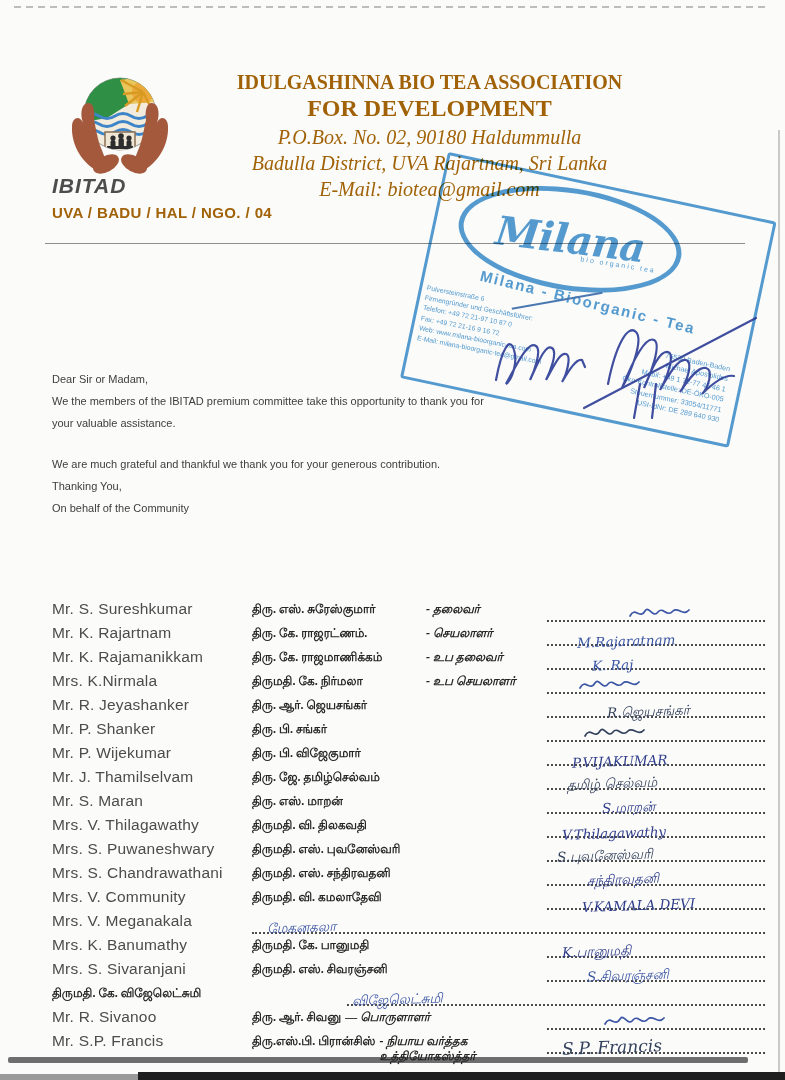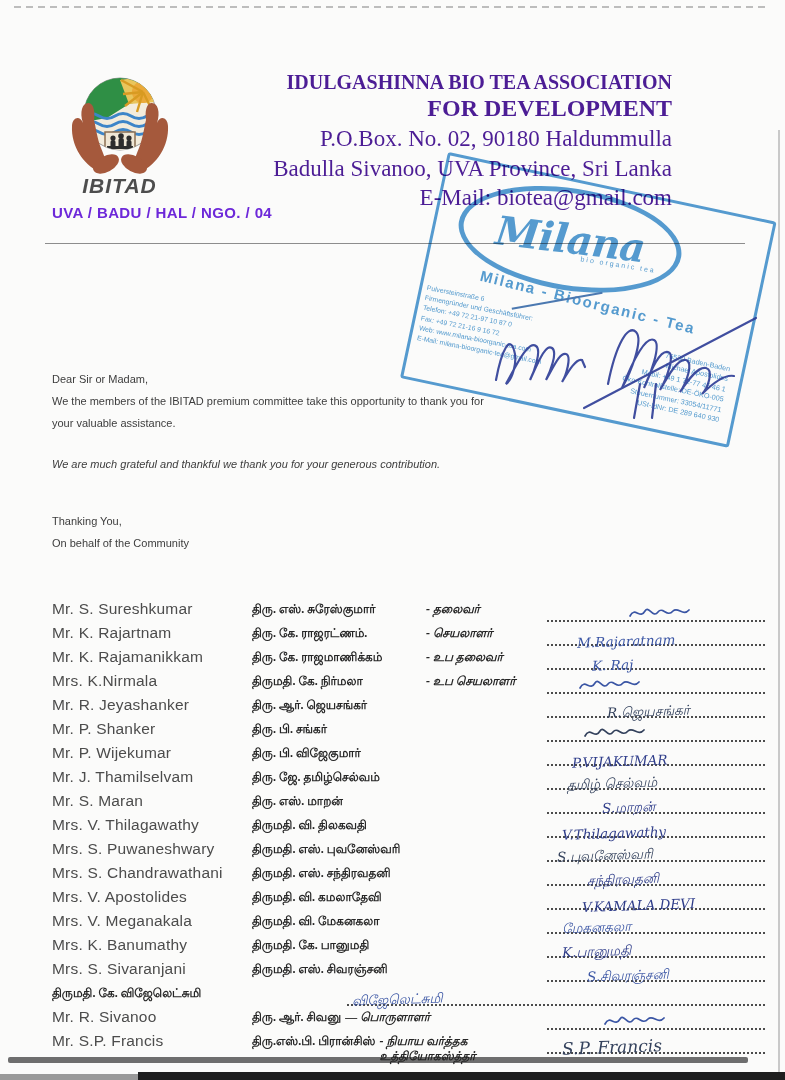--- a/index.html
+++ b/index.html
@@ -11,30 +11,30 @@
   
   .scan-top-line{position:absolute;left:14px;top:6px;width:756px;height:2px;
     background:repeating-linear-gradient(90deg,#8a8a8a 0 7px,transparent 7px 12px);opacity:.55;}
   .scan-right-edge{position:absolute;left:778px;top:130px;width:2px;height:950px;background:#c9c9c9;}
   .scan-bottom-bar{position:absolute;left:8px;top:1057px;width:740px;height:6px;background:#6e6e6e;border-radius:2px;}
   .scan-bottom-edge{position:absolute;left:138px;top:1072px;width:647px;height:8px;background:#1e1e1e;}
   .scan-bottom-edge2{position:absolute;left:0;top:1074px;width:138px;height:6px;background:#9a9a9a;}
 
   
   .header{position:absolute;left:52px;top:68px;width:620px;display:flex;}
-  .logo-block{width:135px;text-align:center;}
+  .logo-block{width:135px;text-align:left;}
   .logo-block svg{display:block;margin:0 auto;}
   .logo-text{font-style:italic;font-weight:bold;font-size:21px;color:#4d4d4d;letter-spacing:1px;margin-top:-2px;}
-  .header-text{flex:1;text-align:right;font-family:"Liberation Serif",serif;color:#4c1d95;padding-top:2px;}
+  .header-text{flex:1;text-align:center;font-family:"Liberation Serif",serif;color:#a16207;padding-top:2px;}
   .org-name{font-size:20px;font-weight:bold;line-height:1.22;}
   .org-name2{font-size:24px;font-weight:bold;line-height:1.22;}
-  .addr{font-size:23px;line-height:1.3;}
-
-  
-  .ref{position:absolute;left:52px;top:204px;font-size:15px;font-weight:bold;color:#6d28d9;letter-spacing:.4px;}
+  .addr{font-size:20px;line-height:1.3;font-style:italic;}
+
+  
+  .ref{position:absolute;left:52px;top:204px;font-size:15px;font-weight:bold;color:#a16207;letter-spacing:.4px;}
   .rule{position:absolute;left:45px;top:243px;width:700px;height:0;border-top:1.5px solid #8d8d8d;}
 
   
   .stamp{
     position:absolute;left:448px;top:152px;width:330px;height:225px;
     transform:rotate(12deg);transform-origin:0 0;
     border:3.5px solid #4795cf;border-radius:3px;color:#4795cf;
     mix-blend-mode:multiply;opacity:.92;z-index:3;
   }
   .stamp-ellipse{
@@ -49,22 +49,22 @@
     font-size:15px;font-weight:600;letter-spacing:1.8px;transform:rotate(2deg);white-space:nowrap;}
   .stamp-left{position:absolute;left:5px;top:128px;width:150px;font-size:6.8px;line-height:1.5;transform:rotate(-1deg);}
   .stamp-right{position:absolute;right:12px;top:146px;width:160px;font-size:7.2px;line-height:1.45;text-align:right;}
   .stamp-pointer{position:absolute;left:92px;top:136px;width:92px;height:2px;background:#3c6fae;transform:rotate(-22deg);transform-origin:0 50%;}
 
   
   .sig-overlay{position:absolute;left:488px;top:288px;z-index:4;}
 
   
   .letter{position:absolute;left:52px;top:368px;width:690px;font-size:11px;color:#3d3d3d;line-height:22px;}
-  .letter .para2{margin-top:19px;font-style:italic;}
-  .letter .closing{margin-top:35px;}
+  .letter .para2{margin-top:19px;}
+  .letter .closing{}
 
   
   .roster{position:absolute;left:52px;top:598px;width:713px;z-index:2;}
   .r-row{display:flex;align-items:flex-start;min-height:24px;}
   .r-name{width:200px;font-size:15.5px;color:#4c4c4c;letter-spacing:.2px;padding-top:2px;}
   .r-tamil{width:295px;font-family:"Liberation Serif",serif;font-size:12px;font-weight:bold;
     color:#262626;padding-top:4px;line-height:15px;display:flex;flex-wrap:wrap;}
   .r-tamil .t-name.aligned{width:170px;}
   .r-tamil .t-name{margin-right:4px;}
   .r-tamil .t-role{flex:1;min-width:0;font-style:italic;}
@@ -123,21 +123,21 @@
           <path d="M82,104 C98,96 110,78 109,58 C108.5,49 101,47 98,55 C102,43 98,34 92,35 C87,36 86,44 87,52 C85,60 84,70 80,80 C76,90 74,96 72,100 Z"></path>
           <ellipse cx="75" cy="96" rx="14" ry="8" transform="rotate(28 75 96)"></ellipse>
         </g>
       </svg>
       <div class="logo-text">IBITAD</div>
     </div>
     <div class="header-text">
       <div class="org-name">IDULGASHINNA BIO TEA ASSOCIATION</div>
       <div class="org-name2">FOR DEVELOPMENT</div>
       <div class="addr">P.O.Box. No. 02, 90180 Haldummulla</div>
-      <div class="addr">Badulla Sivanoo, UVA Province, Sri Lanka</div>
+      <div class="addr">Badulla District, UVA Rajartnam, Sri Lanka</div>
       <div class="addr">E-Mail: biotea@gmail.com</div>
     </div>
   </div>
 
   <div class="ref">UVA / BADU / HAL / NGO. / 04</div>
   <div class="rule"></div>
 
   <div class="stamp" style="border-color: rgb(71, 149, 207);">
     <div class="stamp-ellipse">
       <div class="brand-script">Milana</div>
@@ -295,33 +295,30 @@
       <div class="r-row">
         <div class="r-name">Mrs. S. Chandrawathani</div>
         <div class="r-tamil">
           <span class="t-name">திருமதி. எஸ். சந்திரவதனி</span>
         </div>
         <div class="r-sig">
           <span class="sig-text" style="color: rgb(47, 61, 138); left: 40px; font-size: 13.5px;">சந்திரவதனி</span>
         </div>
       </div>
       <div class="r-row">
-        <div class="r-name">Mrs. V. Apostolides</div>
+        <div class="r-name">Mrs. V. Community</div>
         <div class="r-tamil">
           <span class="t-name">திருமதி. வி. கமலாதேவி</span>
         </div>
         <div class="r-sig">
           <span class="sig-text" style="color: rgb(47, 61, 138); left: 35px; font-size: 13.5px;">V.KAMALA DEVI</span>
         </div>
       </div>
       <div class="r-row">
         <div class="r-name">Mrs. V. Meganakala</div>
-        <div class="r-tamil">
-          <span class="t-name">திருமதி. வி. மேகனகலா</span>
-        </div>
         <div class="r-sig">
           <span class="sig-text" style="color: rgb(58, 85, 164); left: 15px; font-size: 13.5px;">மேகனகலா</span>
         </div>
       </div>
       <div class="r-row">
         <div class="r-name">Mrs. K. Banumathy</div>
         <div class="r-tamil">
           <span class="t-name">திருமதி. கே. பானுமதி</span>
         </div>
         <div class="r-sig">

